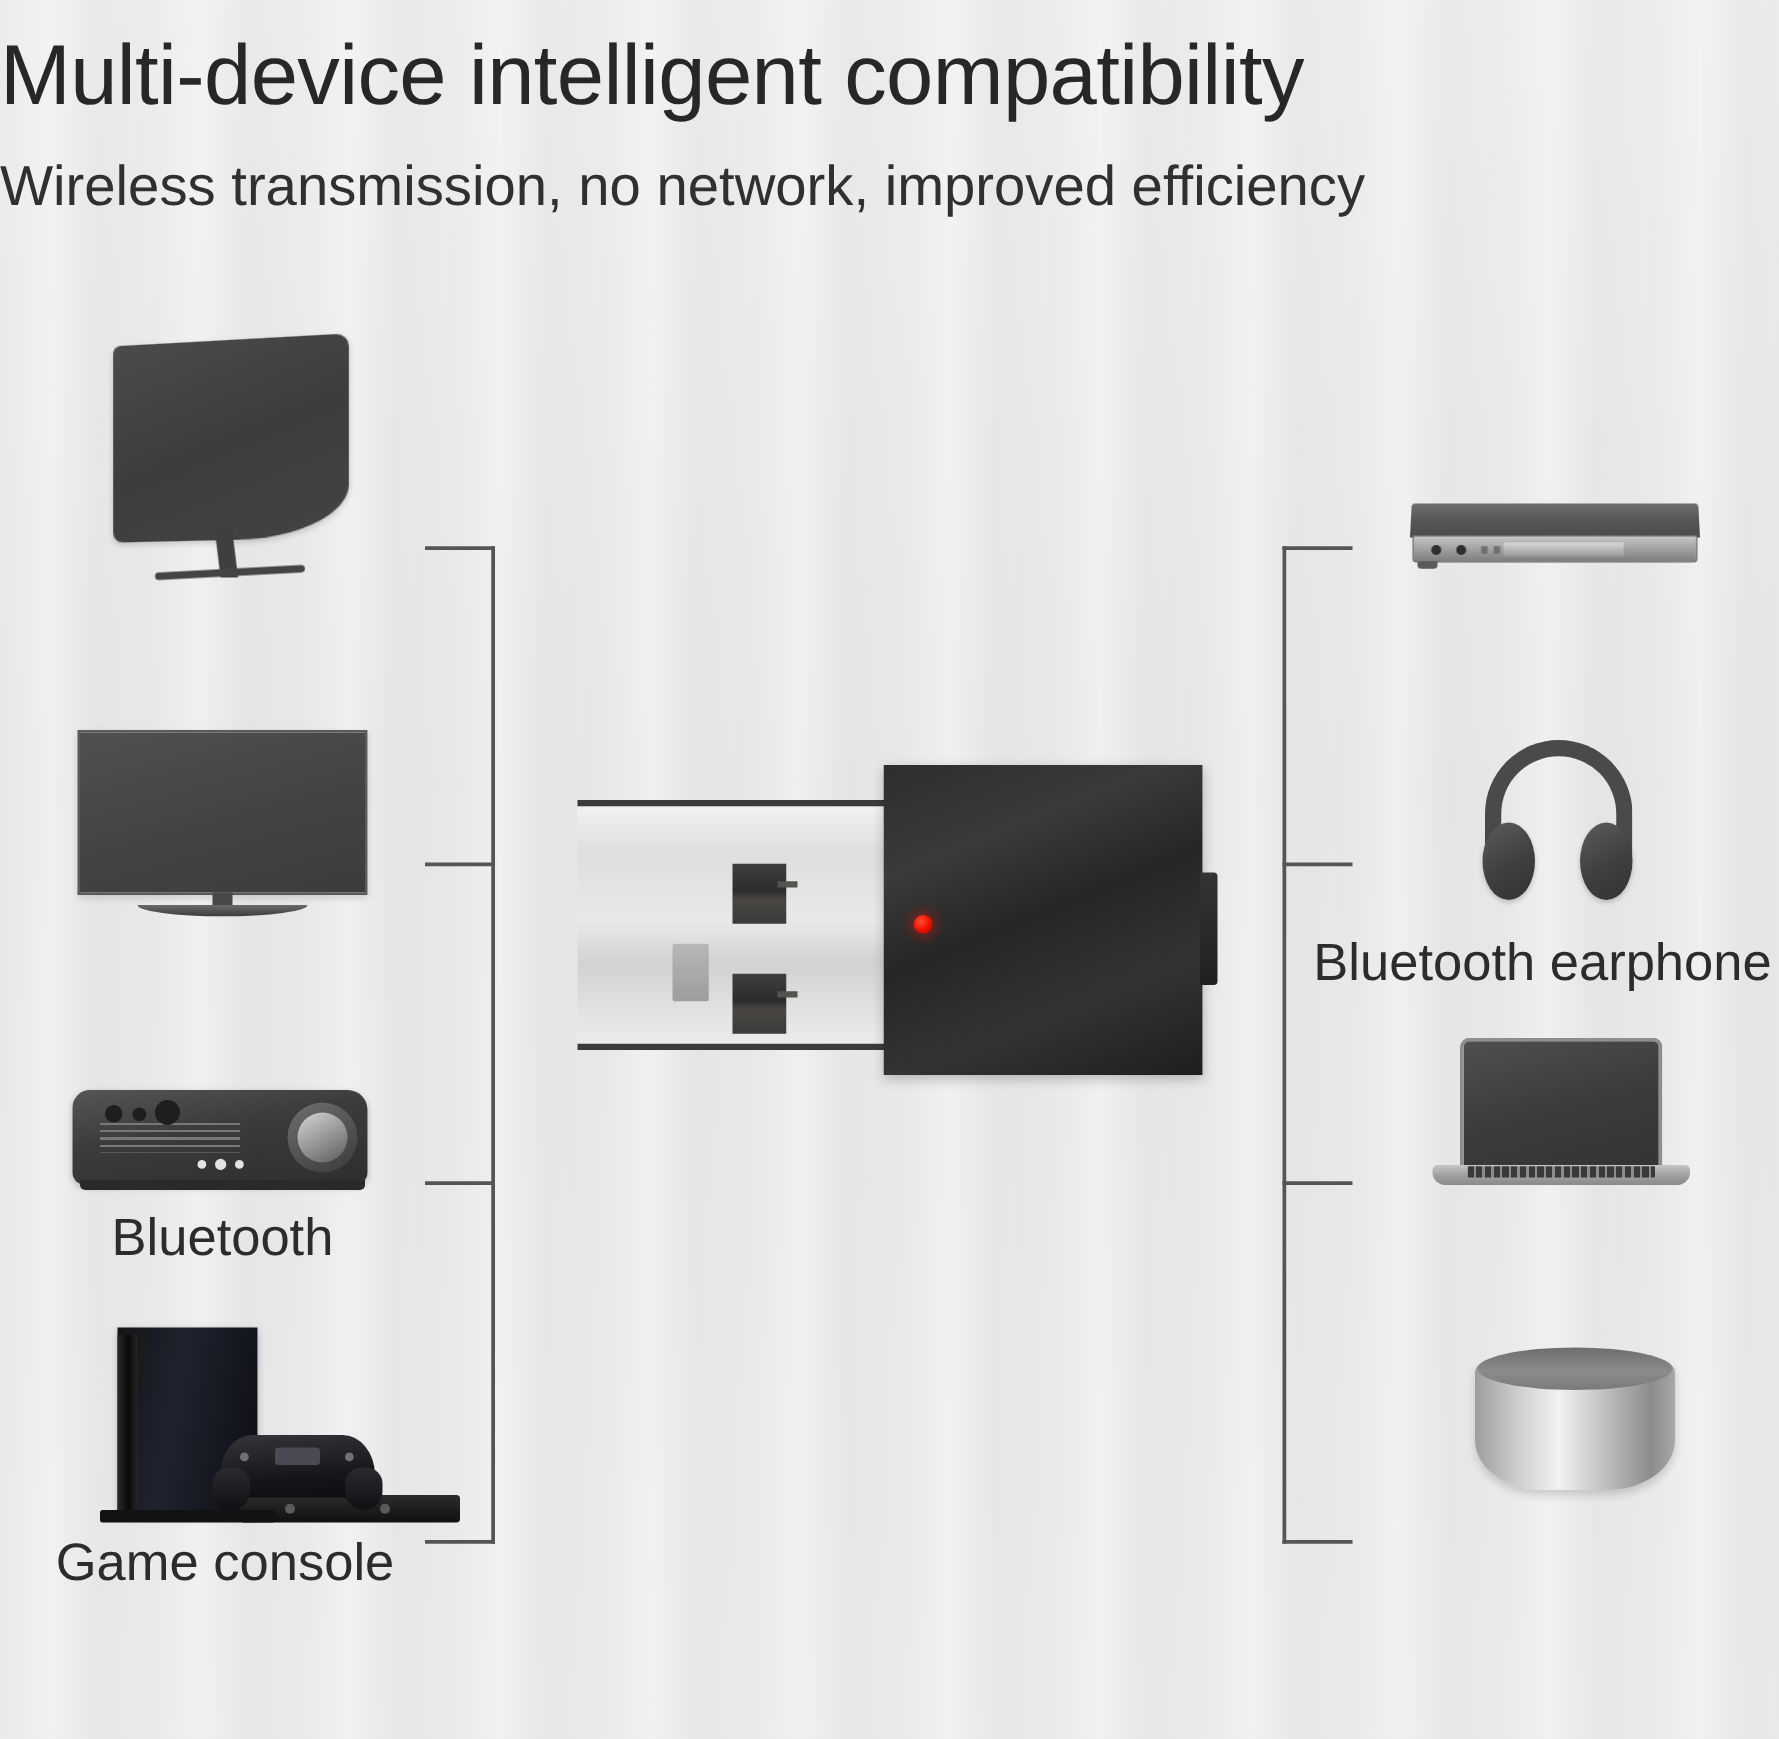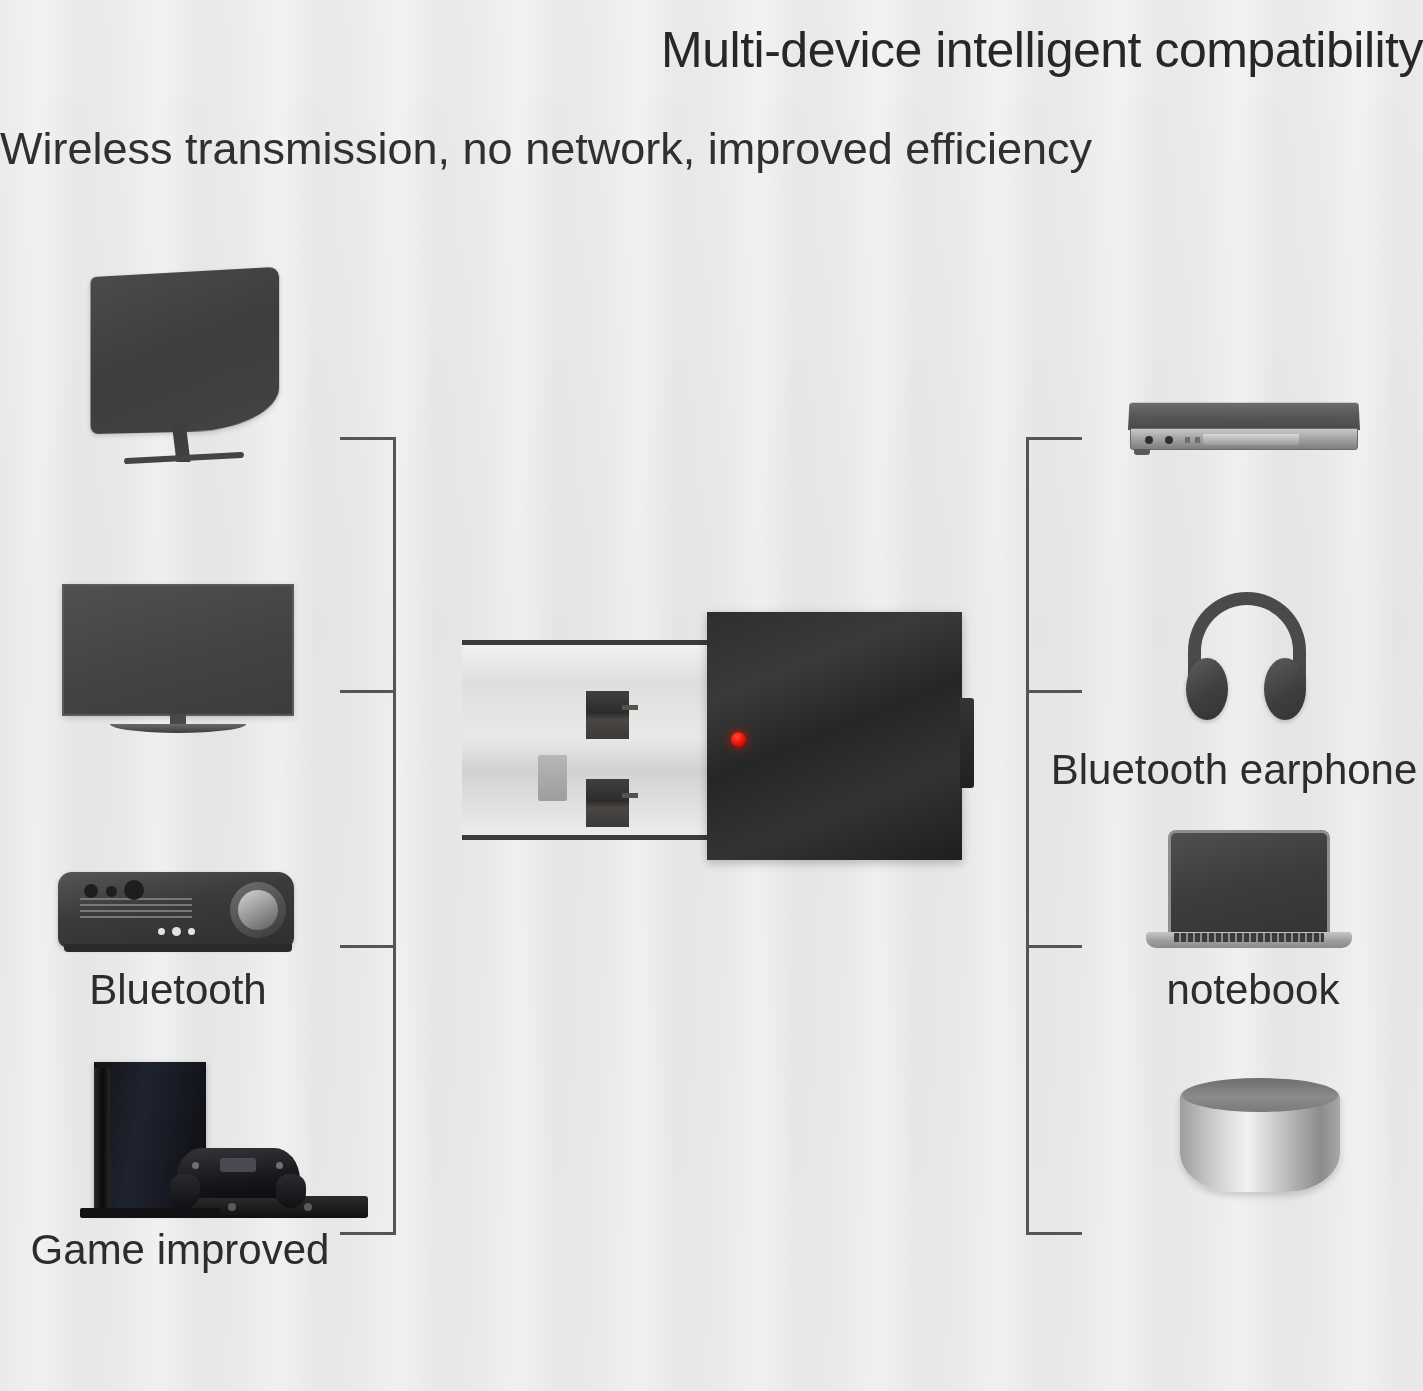--- a/index.html
+++ b/index.html
@@ -22,22 +22,22 @@
       linear-gradient(180deg, #ececec 0%, #e7e7e7 45%, #eaeaea 100%);
     font-family: "Liberation Sans", "DejaVu Sans", sans-serif;
     color: #2b2b2b;
   }
 
   
   .title {
     position: absolute;
     left: 0; right: 0;
     top: 24px;
-    text-align: right;
-    font-size: 50px;
+    text-align: left;
+    font-size: 68px;
     line-height: 1.06;
     font-weight: 400;
     letter-spacing: -0.5px;
     color: #272727;
     white-space: nowrap;
   }
   .subtitle {
     position: absolute;
     left: 0; right: 0;
     top: 124px;
@@ -451,21 +451,21 @@
     </div>
     <div class="gc-pad">
       <div class="gc-pad-grip" style="left:-6px;"></div>
       <div class="gc-pad-grip" style="left:100px;"></div>
       <div class="gc-pad-tp"></div>
       <div class="gc-pad-btn" style="left:16px; top:14px;"></div>
       <div class="gc-pad-btn" style="left:100px; top:14px;"></div>
     </div>
     <div class="gc-foot"></div>
   </div>
-  <div class="label" style="left:20px; top:1228px; width:320px;">Game improved</div>
+  <div class="label" style="left:20px; top:1228px; width:320px;">Game console</div>
 
   <div class="dev" style="left:1128px; top:402px; width:236px; height:56px;">
     <div class="bd-top"></div>
     <div class="bd-front">
       <div class="bd-btn" style="left:14px;"></div>
       <div class="bd-btn" style="left:34px;"></div>
       <div class="bd-mini" style="left:54px;"></div>
       <div class="bd-mini" style="left:64px;"></div>
       <div class="bd-tray"></div>
     </div>
@@ -478,21 +478,20 @@
     <div class="hp-cup" style="left:76px;"></div>
   </div>
   <div class="label" style="left:1044px; top:748px; width:380px;">Bluetooth earphone</div>
 
   <div class="dev" style="left:1146px; top:830px; width:212px; height:124px;">
     <div class="nb-lid"></div>
     <div class="nb-deck">
       <div class="nb-keys"></div>
     </div>
   </div>
-  <div class="label" style="left:1128px; top:968px; width:250px;">notebook</div>
 
   <div class="dev" style="left:1180px; top:1078px; width:164px; height:124px;">
     <div class="sp-body"></div>
     <div class="sp-top"></div>
   </div>
 
   <div class="dev" style="left:462px; top:612px; width:512px; height:250px;">
     <div class="usb-metal">
       <div class="usb-contact" style="left:124px; top:46px;"></div>
       <div class="usb-contact" style="left:124px; top:134px;"></div>

